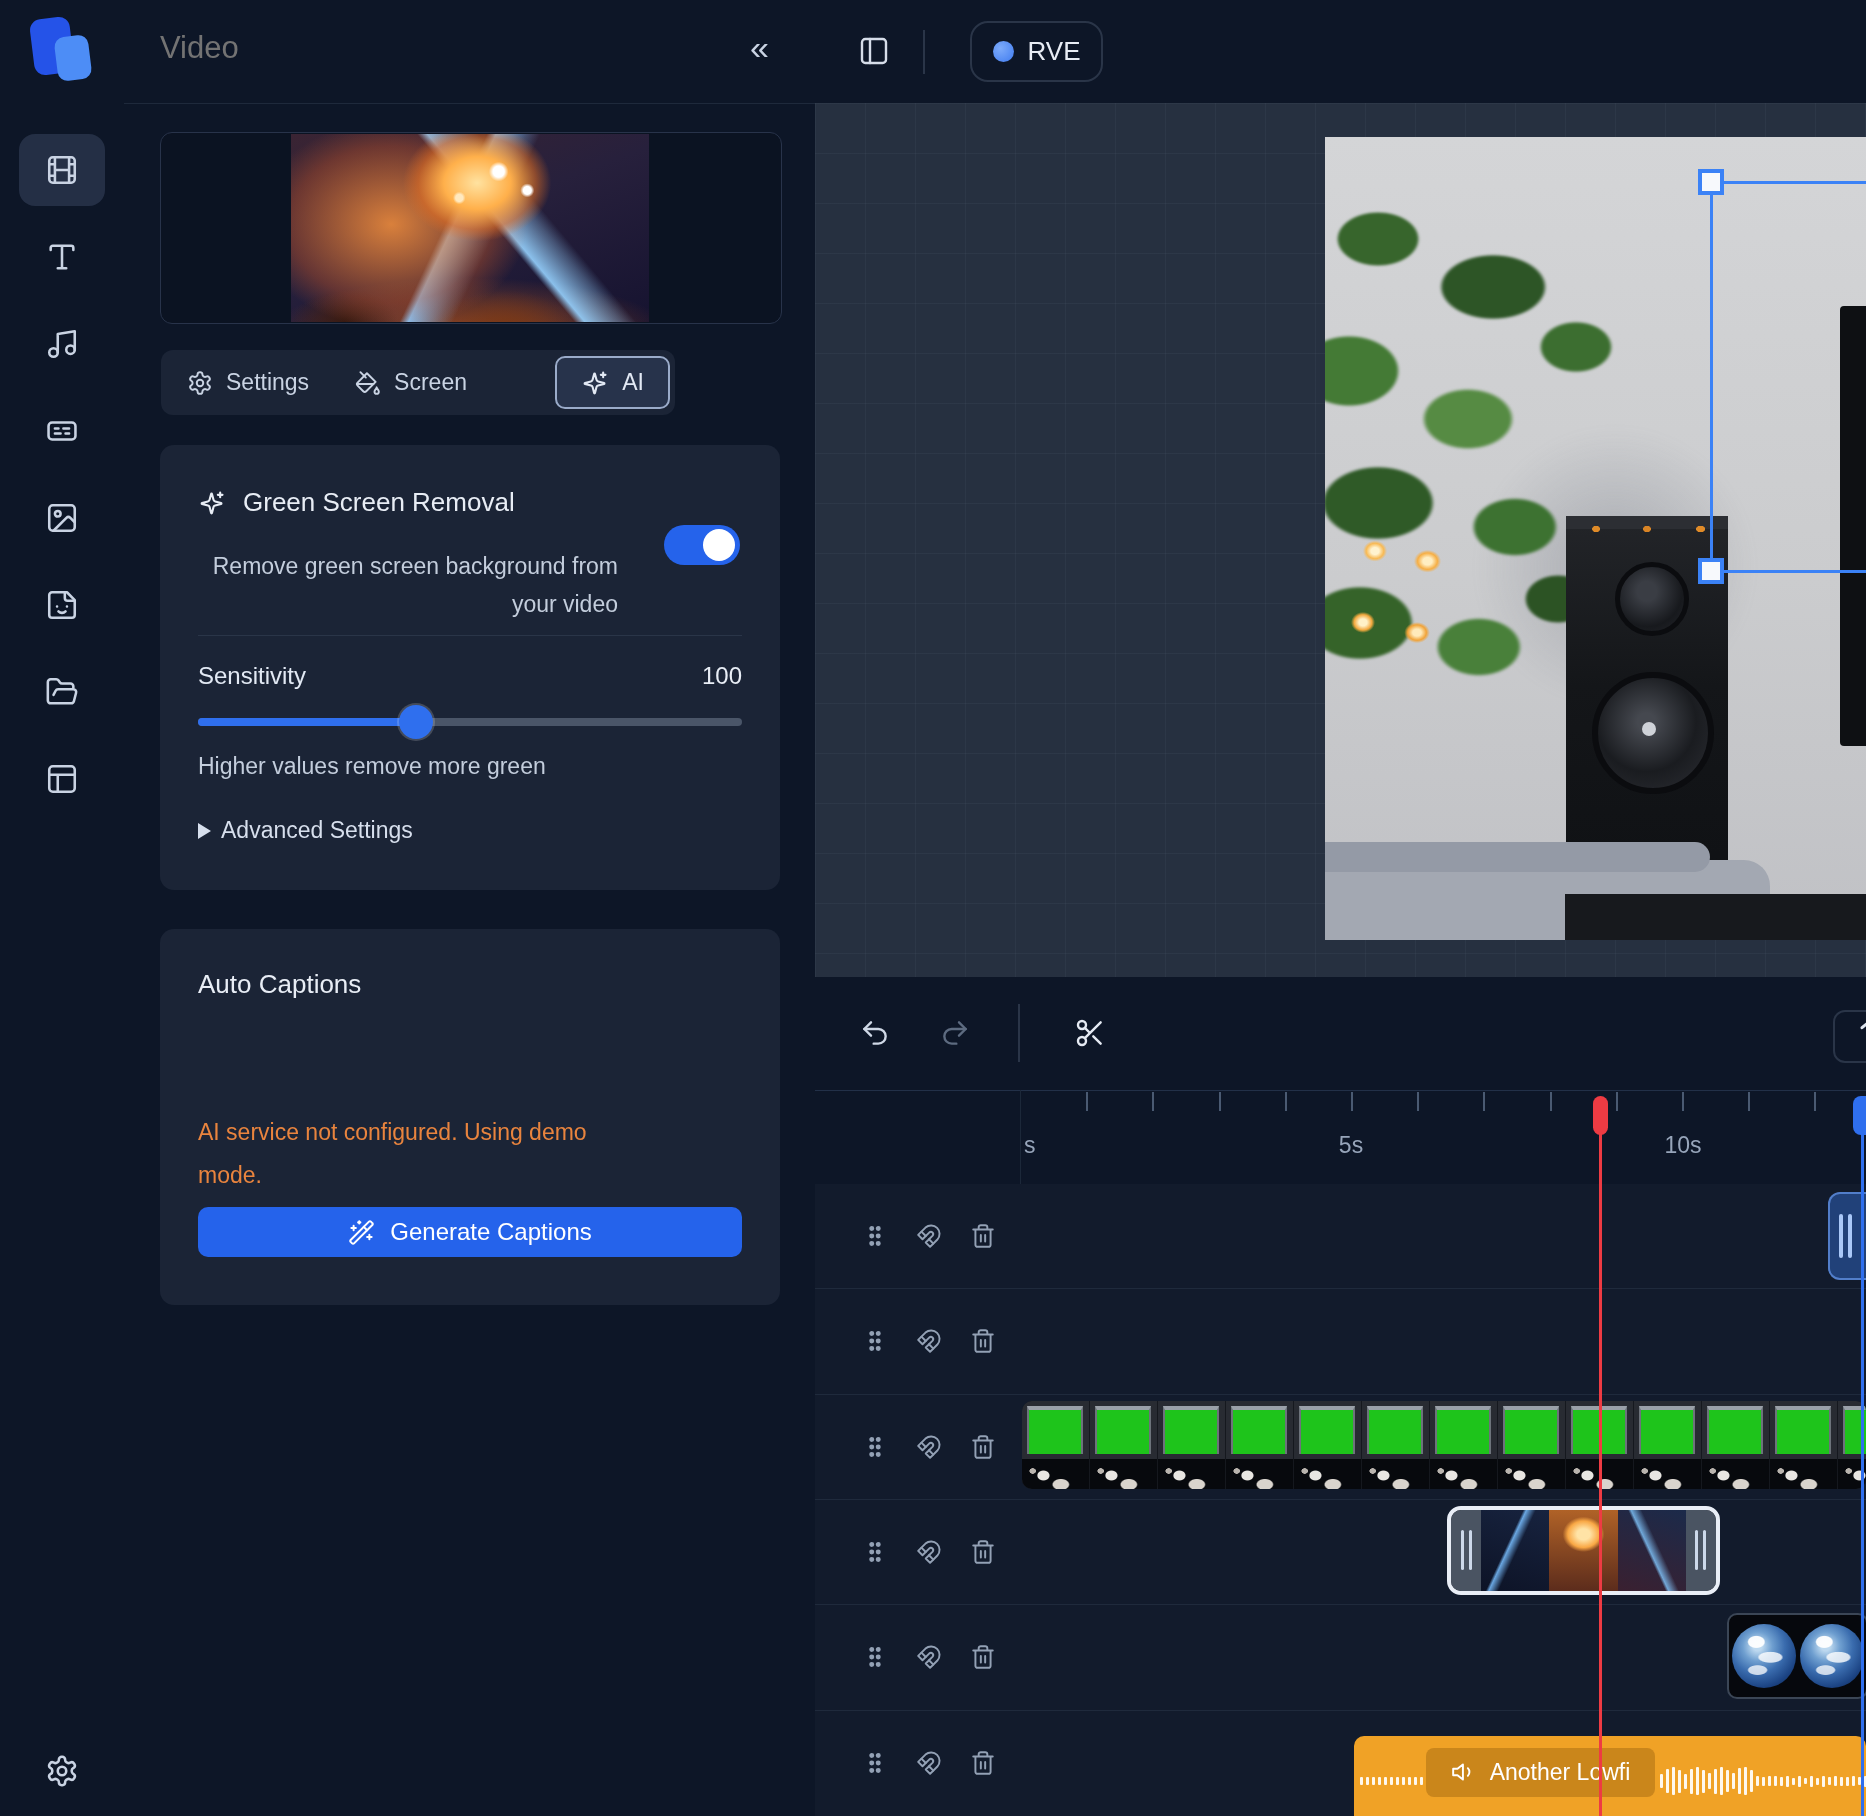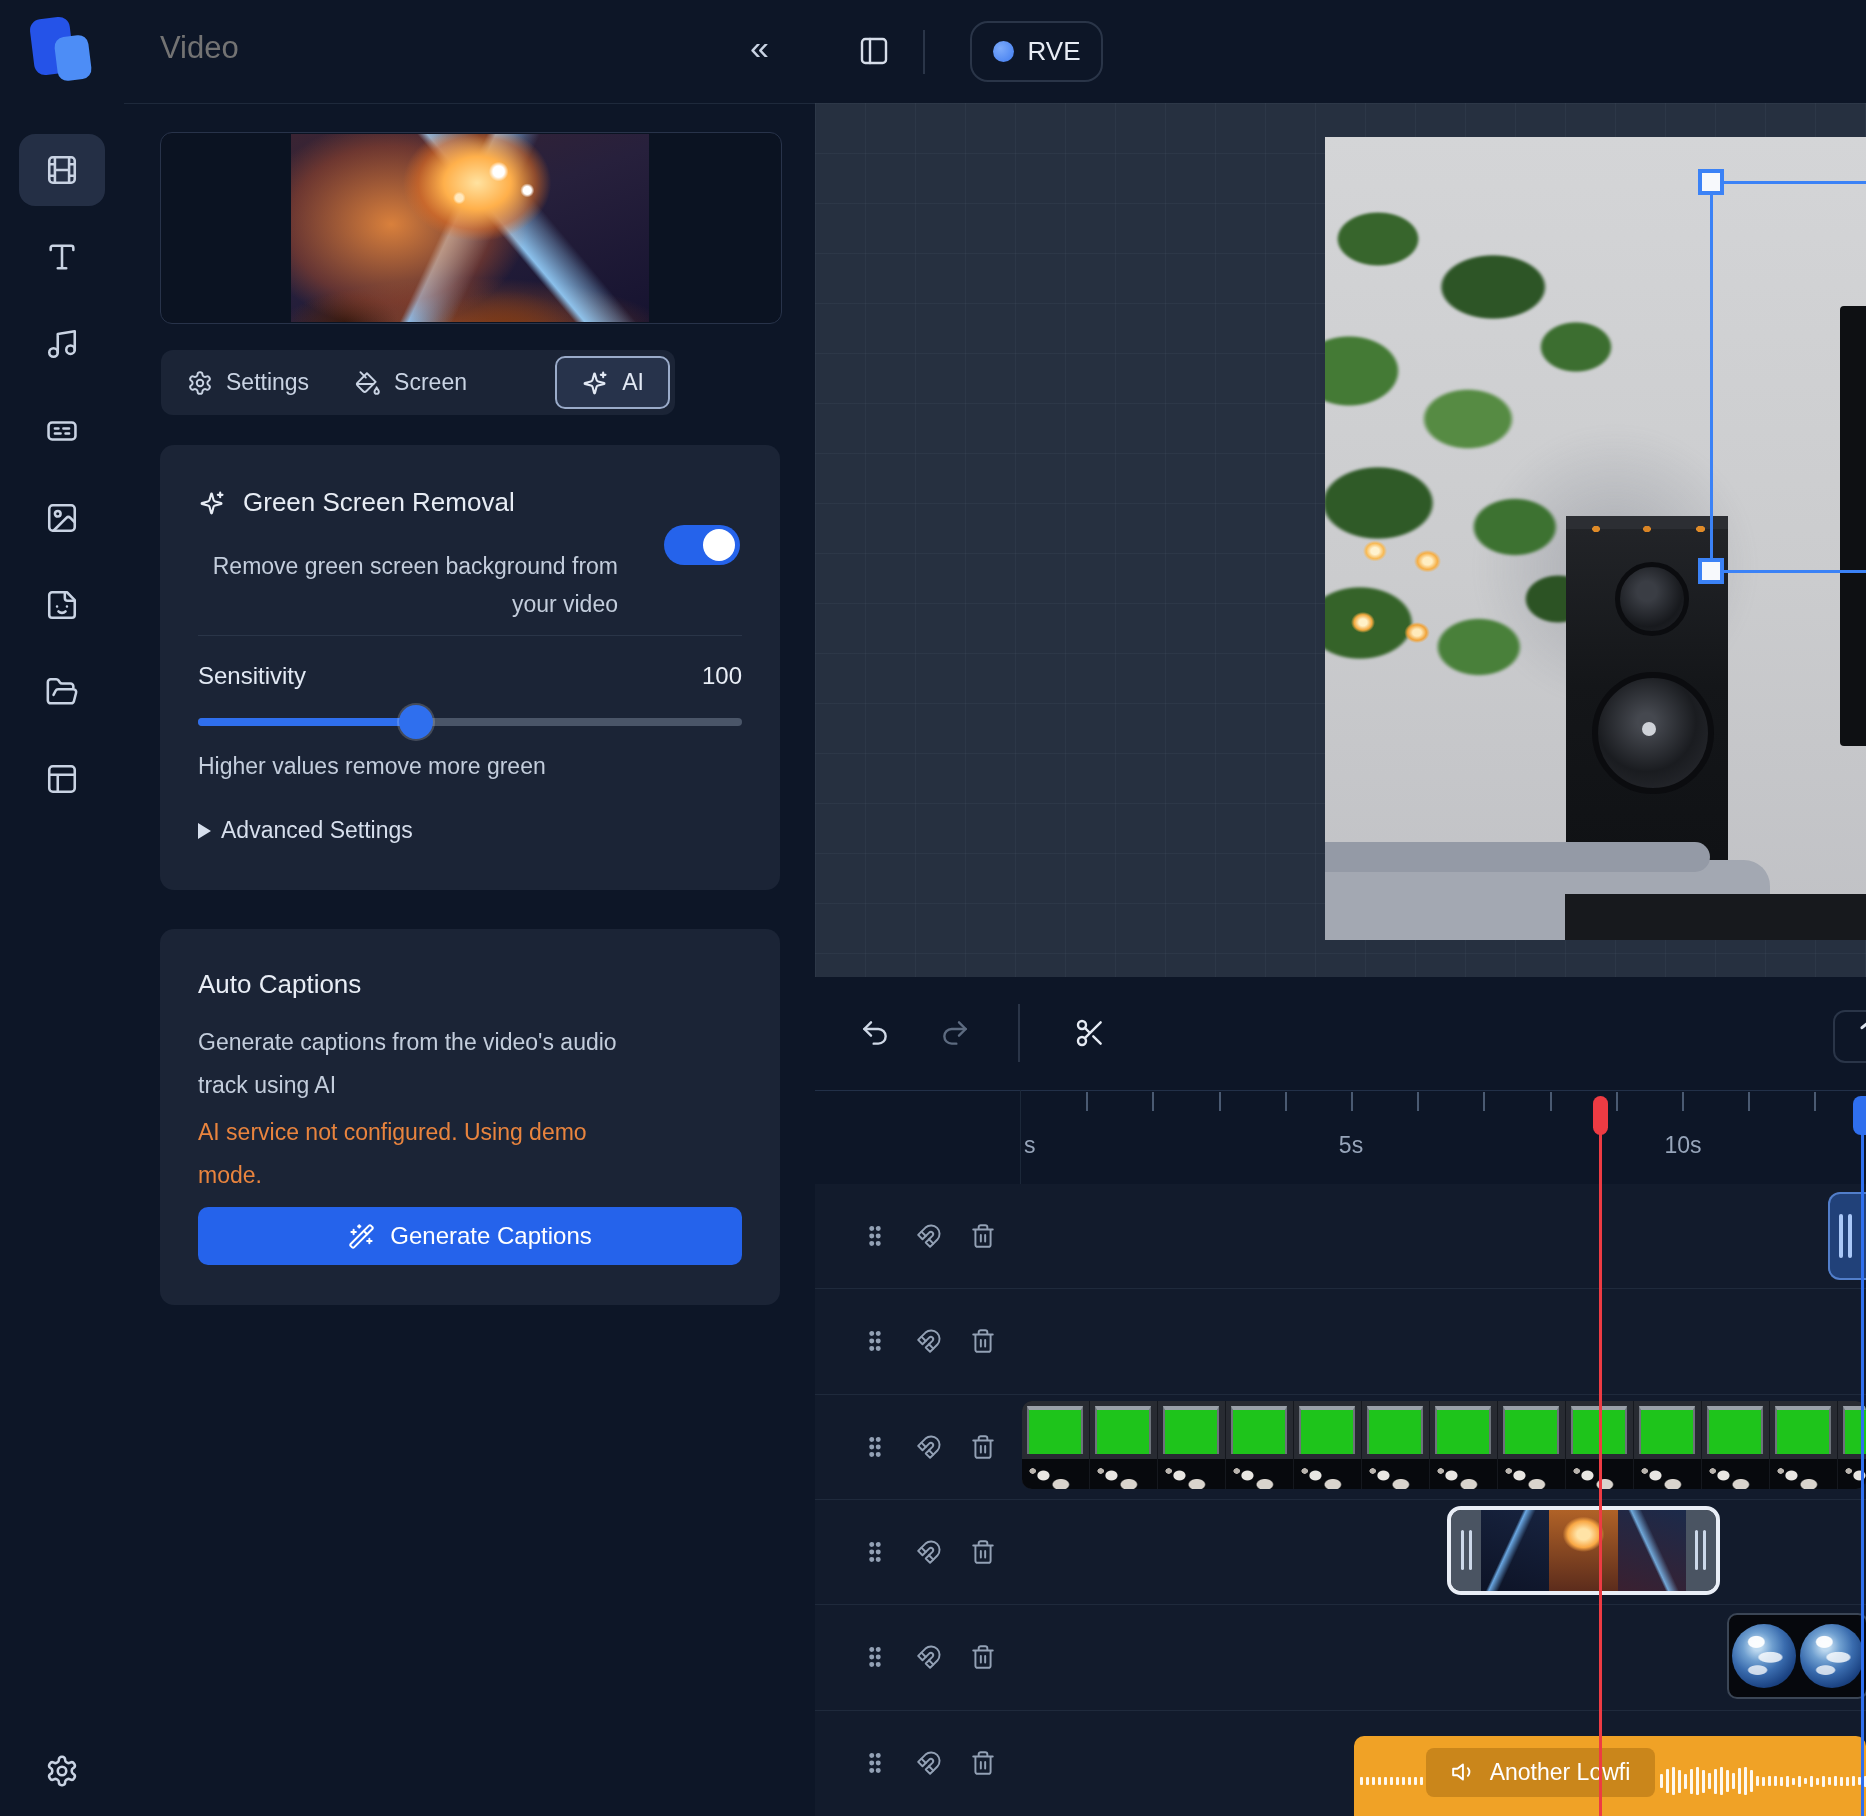--- a/index.html
+++ b/index.html
@@ -65,21 +65,21 @@
   .slider .track{position:absolute;left:0;right:0;top:13px;height:8px;border-radius:4px;background:#4a5568;}
   .slider .fill{position:absolute;left:0;top:13px;height:8px;border-radius:4px;background:#2f6fee;}
   .slider .knob{position:absolute;top:0;width:34px;height:34px;border-radius:50%;background:#2f6fee;box-shadow:0 0 0 2px rgba(255,255,255,.18);}
   .gs-hint{position:absolute;left:38px;top:308px;font-size:23px;color:#c3cddc;}
   .gs-adv{position:absolute;left:38px;top:372px;display:flex;align-items:center;gap:10px;font-size:23px;color:#d7dfed;cursor:pointer;}
   .tri{width:0;height:0;border-left:13px solid #d7dfed;border-top:8px solid transparent;border-bottom:8px solid transparent;}
 
   .cap-title{position:absolute;left:38px;top:40px;font-size:26px;font-weight:500;color:#e8edf5;}
   .cap-desc{position:absolute;left:38px;top:92px;width:440px;font-size:23px;line-height:43px;color:#c3cddc;}
   .cap-warn{position:absolute;left:38px;top:182px;width:440px;font-size:23px;line-height:43px;color:#e9843e;}
-  .cap-btn{position:absolute;left:38px;right:38px;top:278px;height:58px;border-radius:10px;background:#2563eb;
+  .cap-btn{position:absolute;left:38px;right:38px;top:278px;height:50px;border-radius:10px;background:#2563eb;
            display:flex;align-items:center;justify-content:center;gap:15px;color:#fff;font-size:24px;cursor:pointer;}
 
   
   .rightside{position:absolute;left:815px;top:0;width:1051px;height:1816px;}
   .topbar{position:absolute;left:0;top:0;right:0;height:103px;border-bottom:1px solid #1e293b;background:#0d1627;}
   .panel-toggle{position:absolute;left:43px;top:35px;color:#d6dde9;cursor:pointer;}
   .topbar-sep{position:absolute;left:108px;top:30px;width:2px;height:44px;background:#2a3548;}
   .rve-btn{position:absolute;left:155px;top:21px;width:133px;height:61px;border:2px solid #2a3548;border-radius:18px;
            display:flex;align-items:center;justify-content:center;gap:14px;cursor:pointer;box-sizing:border-box;}
   .rve-dot{width:21px;height:21px;border-radius:50%;background:radial-gradient(circle at 35% 35%, #7dabfa, #3f7bf0);}
@@ -362,21 +362,20 @@
       </div>
       <div class="gs-hint">Higher values remove more green</div>
       <div class="gs-adv">
         <span class="tri"></span>
         <span>Advanced Settings</span>
       </div>
     </div>
 
     <div class="card cap-card">
       <div class="cap-title">Auto Captions</div>
-      <div class="cap-desc">Generate captions from the video's audio track using AI</div>
       <div class="cap-warn">AI service not configured. Using demo mode.</div>
       <div class="cap-btn">
         <span id="icon-wand">
             <svg width="27" height="27" viewBox="0 0 24 24" fill="none" stroke="currentColor" stroke-width="1.8" stroke-linecap="round" stroke-linejoin="round">
               <path d="m21.64 3.64-1.28-1.28a1.21 1.21 0 0 0-1.72 0L2.36 18.64a1.21 1.21 0 0 0 0 1.72l1.28 1.28a1.2 1.2 0 0 0 1.72 0L21.64 5.36a1.2 1.2 0 0 0 0-1.72Z"></path>
               <path d="m14 7 3 3M5 6v4M19 14v4M10 2v2M7 8H3M21 16h-4M11 3H9"></path>
             </svg>
           </span>
         <span>Generate Captions</span>
       </div>

